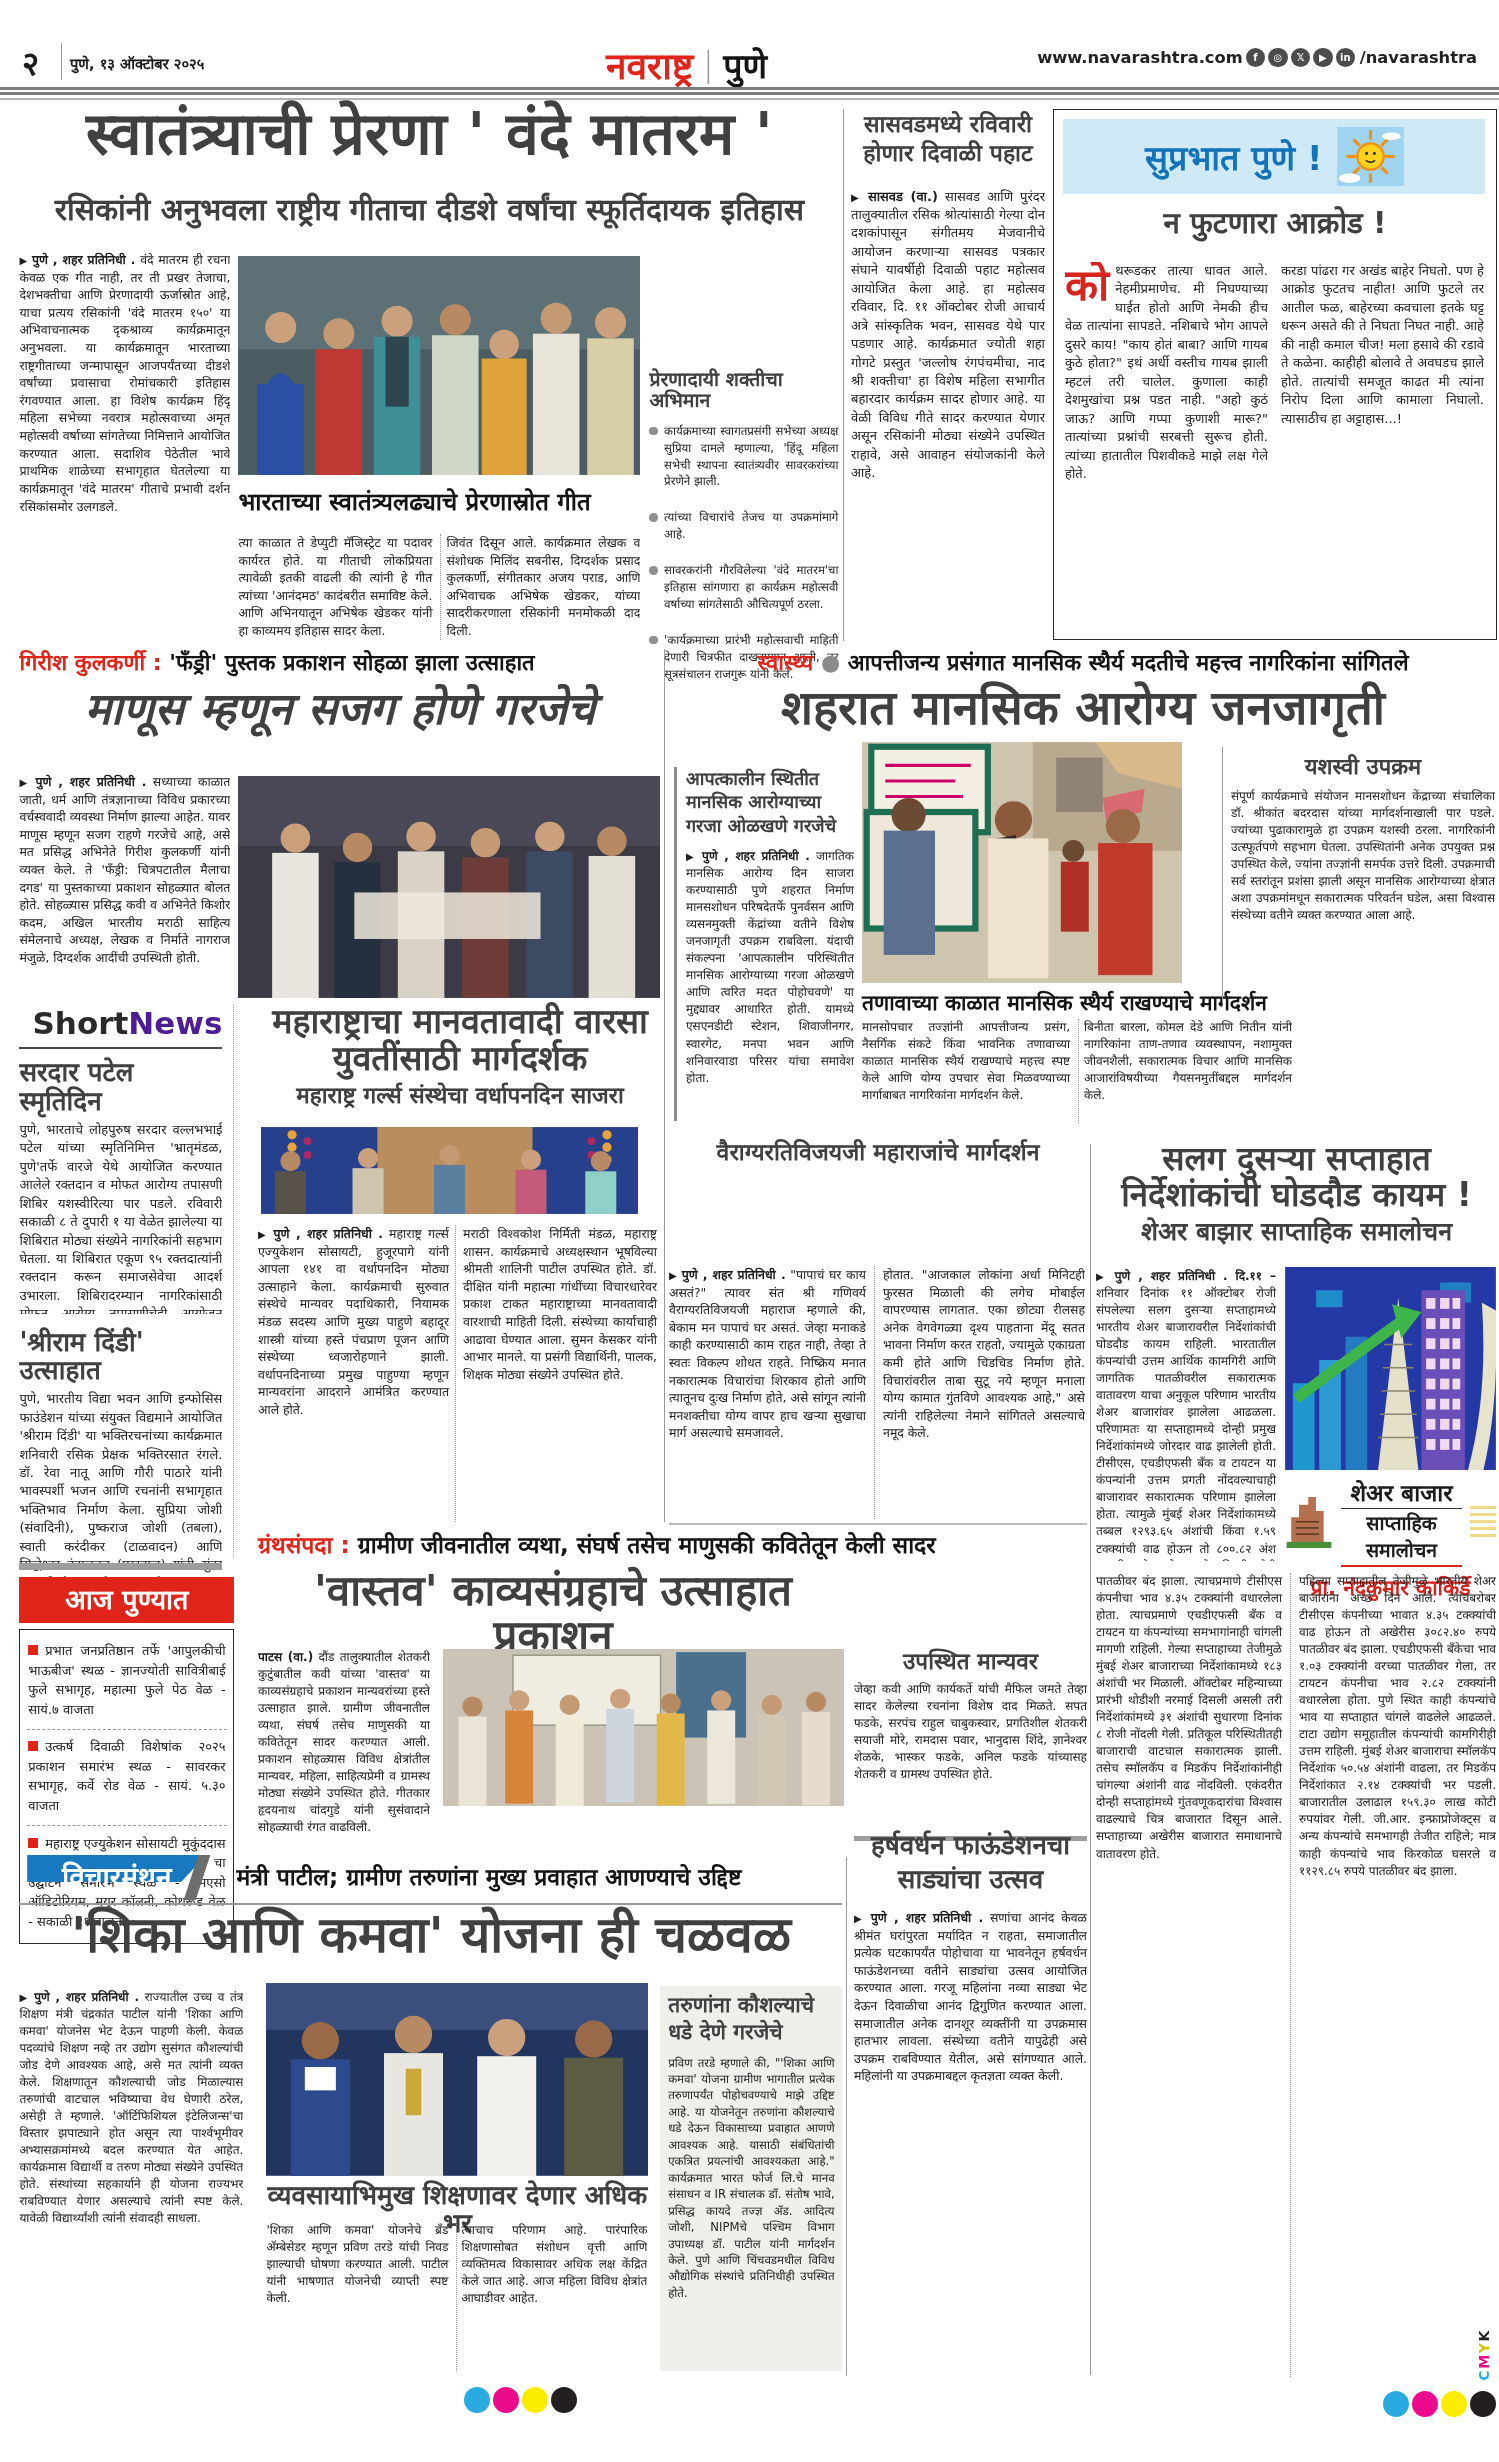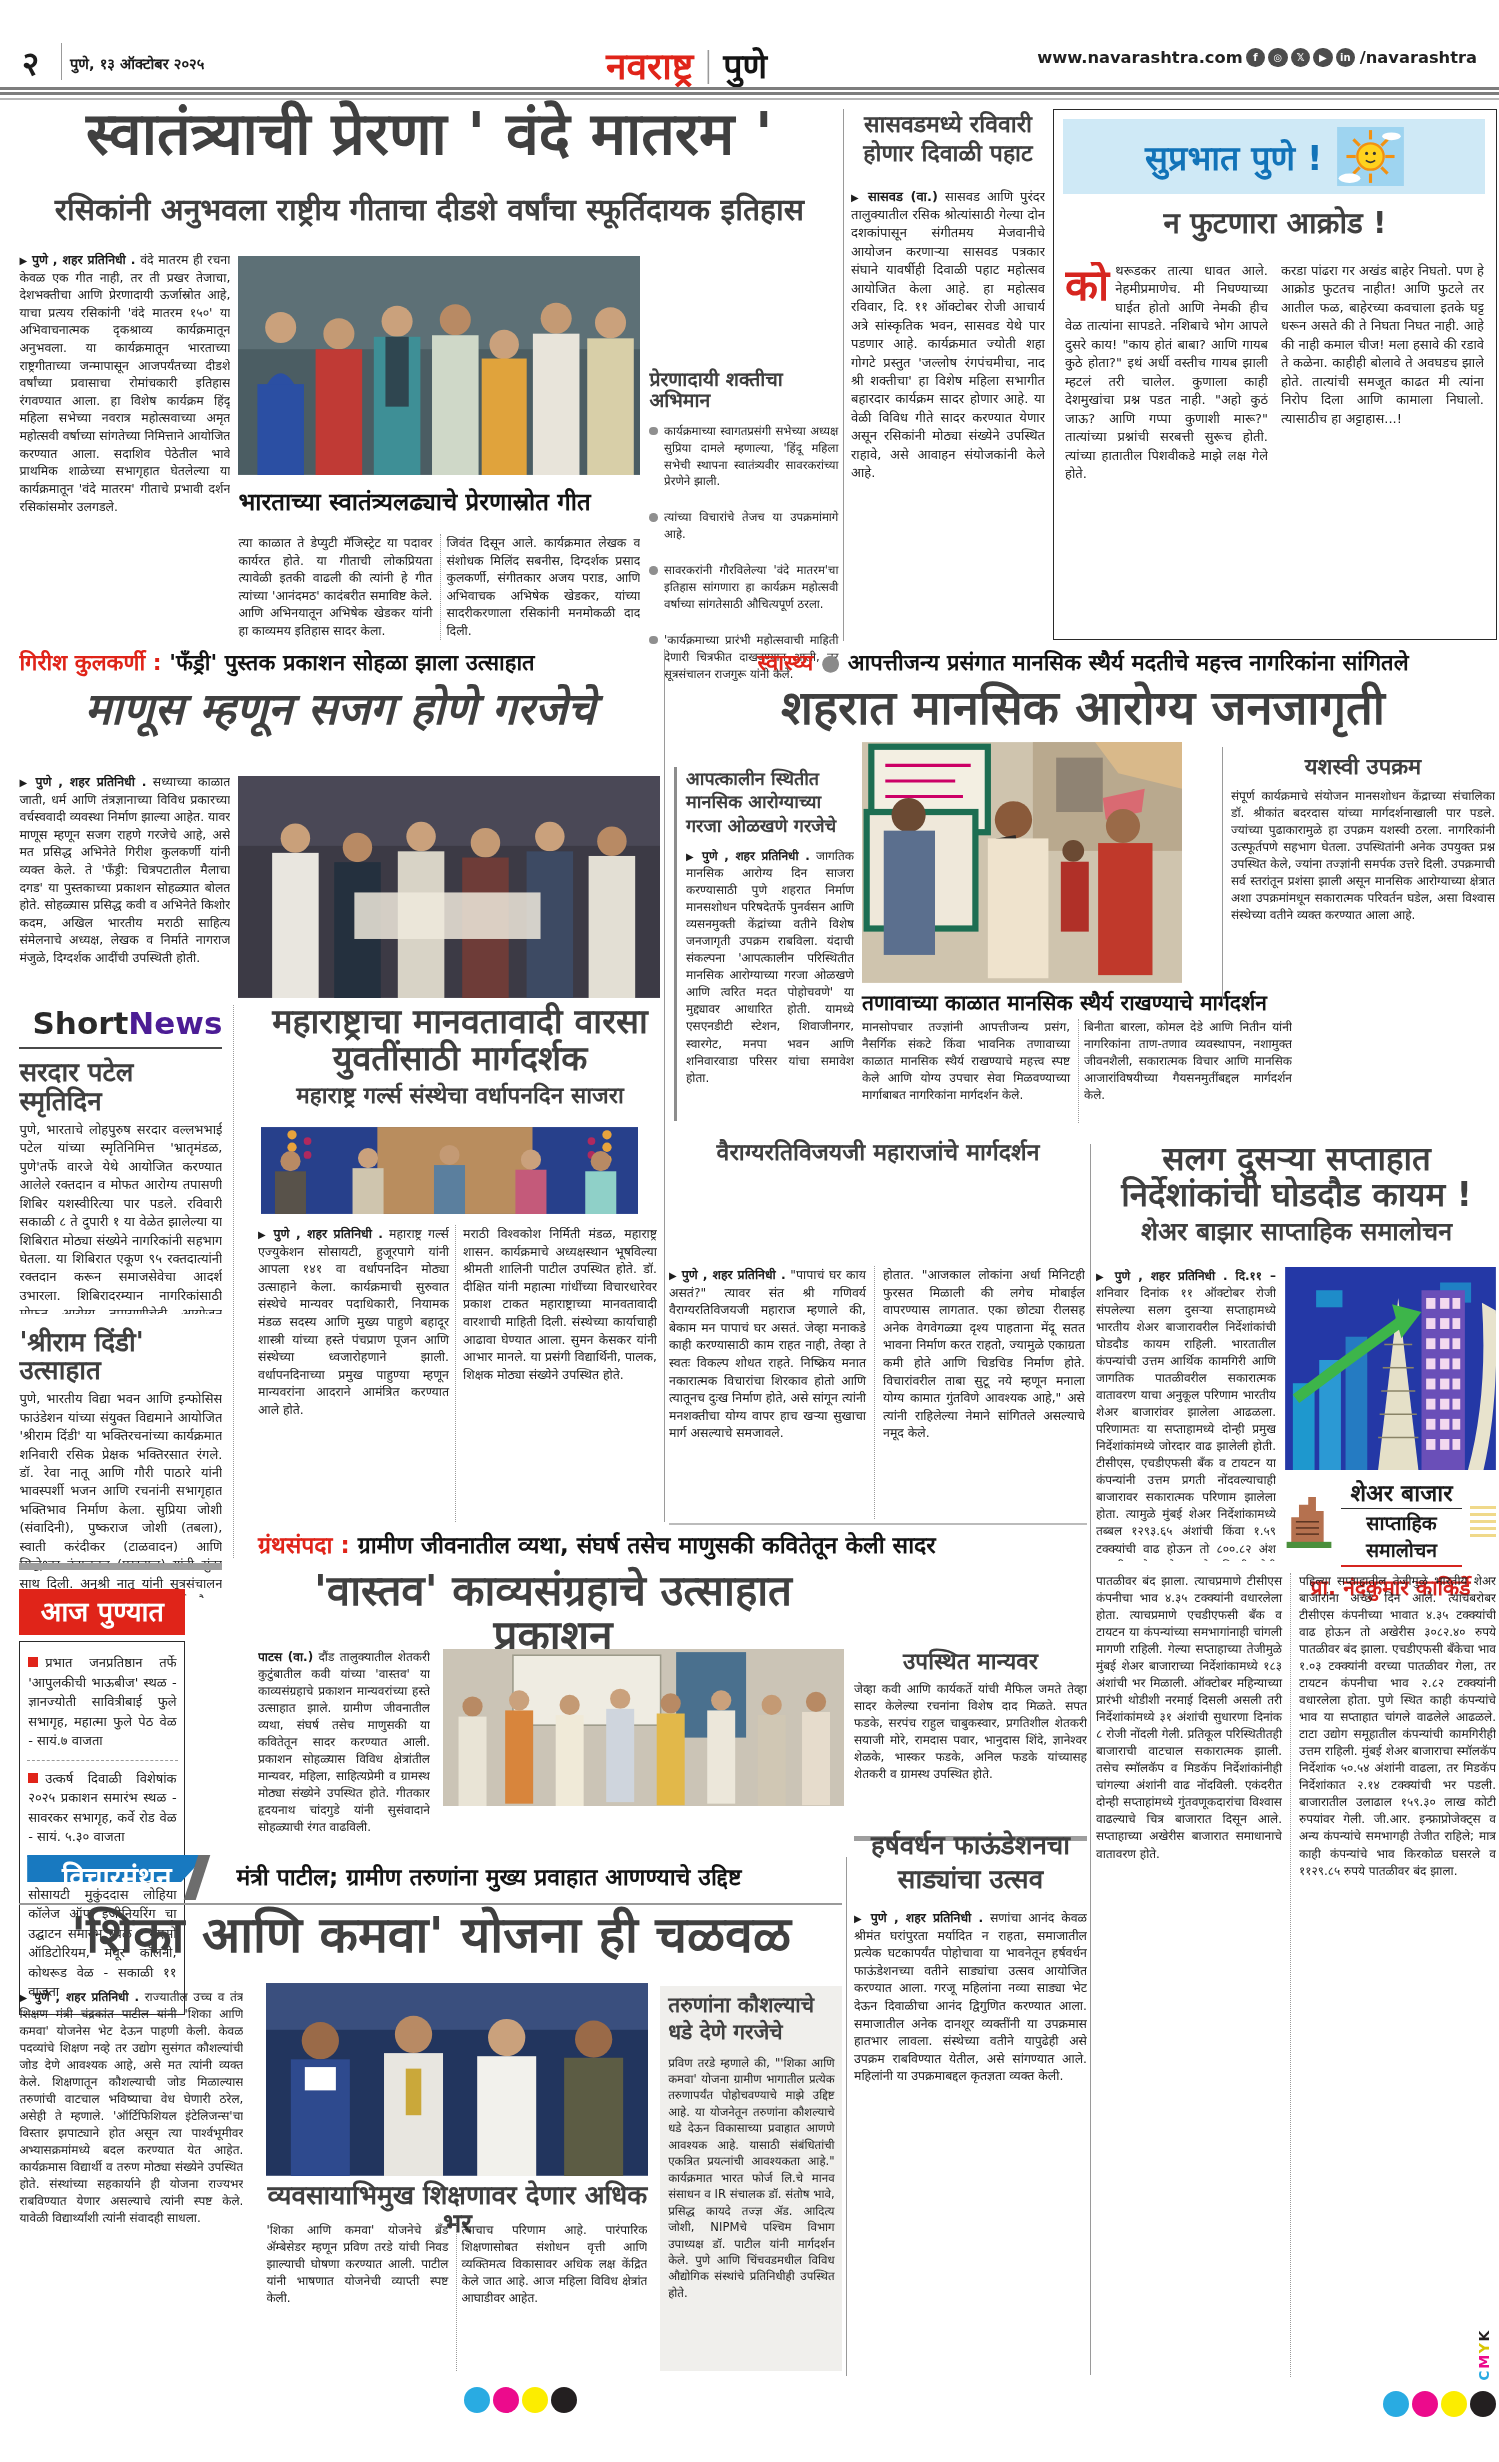--- a/index.html
+++ b/index.html
@@ -280,21 +280,21 @@
     </span>
   </div>
   <div class="hl" style="font-size:26px;margin-top:9.3px;">सरदार पटेल स्मृतिदिन</div>
   <div class="bd" style="margin-top:6.2px;height:193px;font-size:13px;">पुणे, भारताचे लोहपुरुष सरदार वल्लभभाई पटेल यांच्या स्मृतिनिमित्त 'भ्रातृमंडळ, पुणे'तर्फे वारजे येथे आयोजित करण्यात आलेले रक्तदान व मोफत आरोग्य तपासणी शिबिर यशस्वीरित्या पार पडले. रविवारी सकाळी ८ ते दुपारी १ या वेळेत झालेल्या या शिबिरात मोठ्या संख्येने नागरिकांनी सहभाग घेतला. या शिबिरात एकूण ९५ रक्तदात्यांनी रक्तदान करून समाजसेवेचा आदर्श उभारला. शिबिरादरम्यान नागरिकांसाठी मोफत आरोग्य तपासणीचेही आयोजन करण्यात आले होते. डॉ. आशुतोष पाटील आणि त्यांच्या सहकाऱ्यांकडून नेत्रतपासणी करण्यात आली.</div>
   <div class="hl" style="font-size:26px;margin-top:14px;">'श्रीराम दिंडी' उत्साहात</div>
   <div class="bd" style="margin-top:6.2px;height:208px;font-size:13px;">पुणे, भारतीय विद्या भवन आणि इन्फोसिस फाउंडेशन यांच्या संयुक्त विद्यमाने आयोजित 'श्रीराम दिंडी' या भक्तिरचनांच्या कार्यक्रमात शनिवारी रसिक प्रेक्षक भक्तिरसात रंगले. डॉ. रेवा नातू आणि गौरी पाठारे यांनी भावस्पर्शी भजन आणि रचनांनी सभागृहात भक्तिभाव निर्माण केला. सुप्रिया जोशी (संवादिनी), पुष्कराज जोशी (तबला), स्वाती करंदीकर (टाळवादन) आणि सिद्धेश्वर उंडाळकर (पखवाज) यांनी सुंदर साथ दिली. अनुश्री नातू यांनी सूत्रसंचालन केले. रसिकांनी कलाकारांचे उत्स्फूर्त कौतुक केले.</div>
 </div>
 
 <div class="hr" style="left:19.4px;top:1563px;width:203px;height:7px;background:#9e9e9e;"></div>
 
-<div class="abs" style="left:19.4px;top:1577px;width:166px;margin-top:12px;">
+<div class="abs" style="left:19.4px;top:1577px;width:215px;">
   <div style="background:#e02419;color:#ffffff;font-size:27px;font-weight:900;text-align:center;padding:3.1px 0 6.2px 0;">आज पुण्यात</div>
   <div style="border:0.8px solid #2a2a2a;margin-top:6.2px;padding:3.1px 6.2px;">
     <div class="aaj-item"><span class="aaj-sq"></span><span>प्रभात जनप्रतिष्ठान तर्फे 'आपुलकीची भाऊबीज' स्थळ - ज्ञानज्योती सावित्रीबाई फुले सभागृह, महात्मा फुले पेठ वेळ - सायं.७ वाजता</span></div>
     <div class="aaj-item"><span class="aaj-sq"></span><span>उत्कर्ष दिवाळी विशेषांक २०२५ प्रकाशन समारंभ स्थळ - सावरकर सभागृह, कर्वे रोड वेळ - सायं. ५.३० वाजता</span></div>
     <div class="aaj-item"><span class="aaj-sq"></span><span>महाराष्ट्र एज्युकेशन सोसायटी मुकुंददास लोहिया कॉलेज ऑफ इंजीनियरिंग चा उद्घाटन समारंभ स्थळ - मएसो ऑडिटोरियम, मयूर कॉलनी, कोथरूड वेळ - सकाळी ११ वाजता</span></div>
   </div>
 </div>
 
 <div class="abs" style="left:258px;top:1003px;width:404px;height:520px;">
   <div class="hl ctr" style="font-size:34px;">महाराष्ट्राचा मानवतावादी वारसा युवतींसाठी मार्गदर्शक</div>

